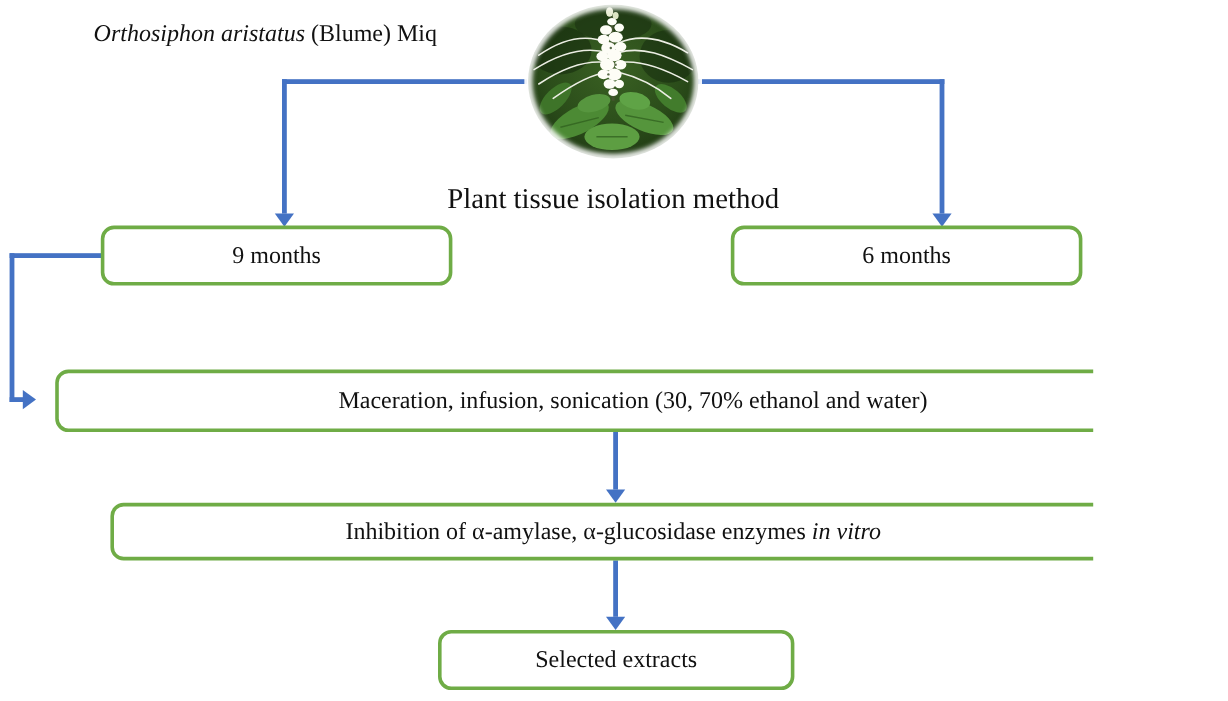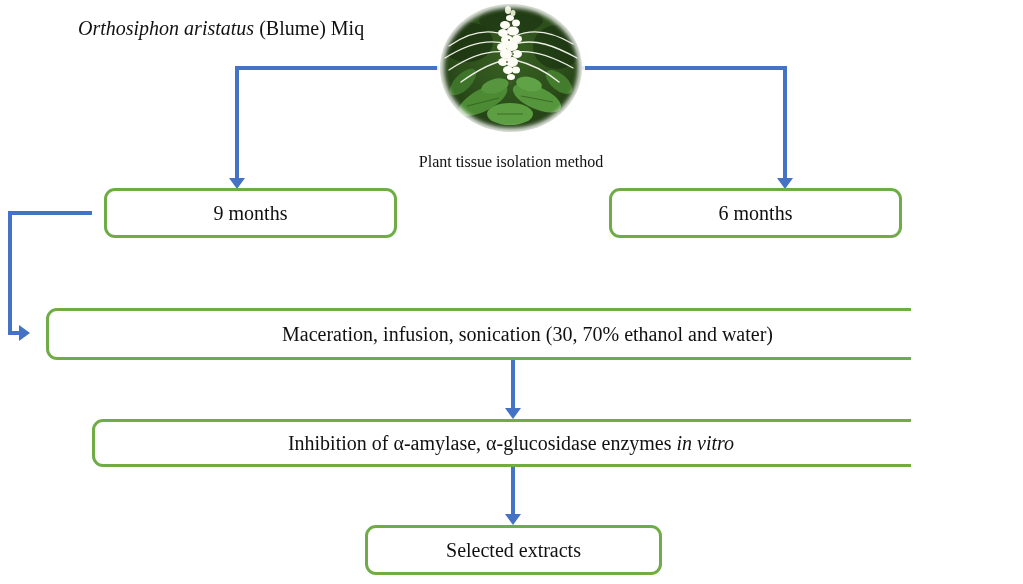--- a/index.html
+++ b/index.html
@@ -18,37 +18,37 @@
   
   .title {
     left: 78px; top: 17px;
     font-size: 20px;
     white-space: nowrap;
   }
   .title .species { font-style: italic; }
   .caption {
     left: 311px; top: 153px; width: 400px;
     text-align: center;
-    font-size: 16px;
+    font-size: 24px;
     white-space: nowrap;
   }
 
   
   .flowbox {
     border: 3px solid #6fac46;
     border-radius: 11px;
     background: #ffffff;
     display: flex;
     align-items: center;
     justify-content: center;
     font-size: 20px;
     text-align: center;
     white-space: nowrap;
   }
-  .box-9m  { left: 104px;  top: 188px; width: 293px; height: 50px; }
+  .box-9m  { left: 84px;  top: 188px; width: 293px; height: 50px; }
   .box-6m  { left: 609px; top: 188px; width: 293px; height: 50px; }
   .box-mac { left: 46px;  top: 308px; width: 963px; height: 52px; }
   .box-inh { left: 92px;  top: 419px; width: 838px; height: 48px; }
   .box-sel { left: 365px; top: 525px; width: 297px; height: 50px; }
   .it { font-style: italic; }
 
   
   .line { background: #4472c4; }
   .arrowhead { width: 0; height: 0; }
   .ah-down {

